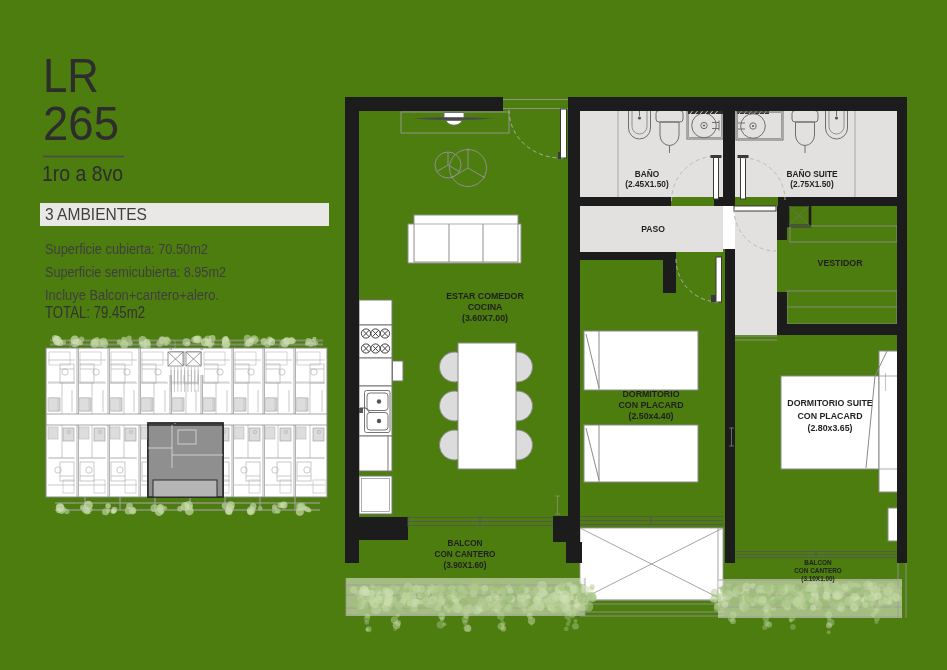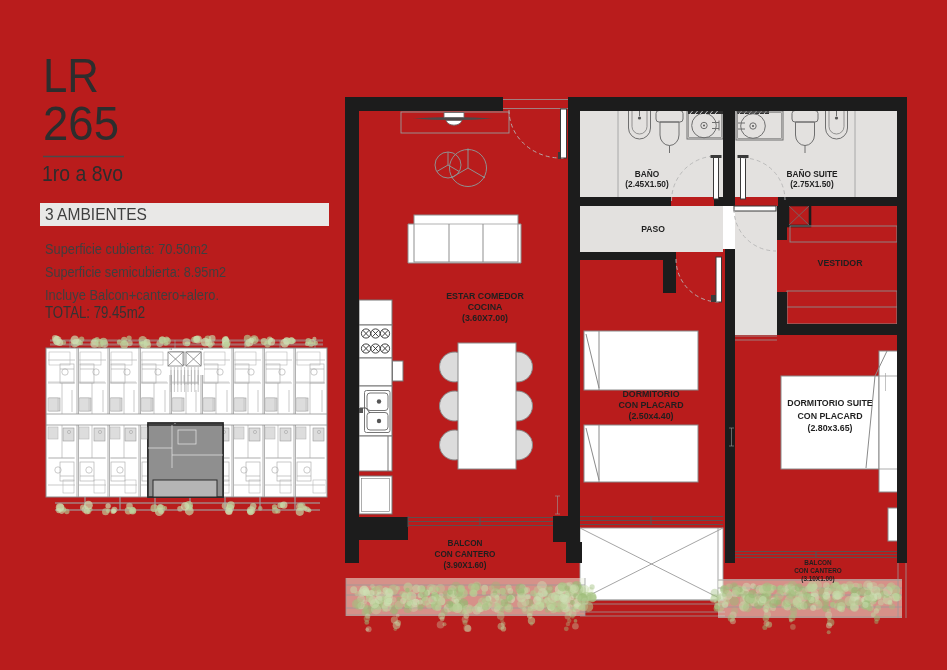--- a/index.html
+++ b/index.html
@@ -1,16 +1,16 @@
 <!DOCTYPE html>
 <html><head>
 <meta charset="utf-8">
 <style>
   html,body{margin:0;padding:0;background:#fff;}
-  .page{position:relative;width:947px;height:670px;background:#b91c1c;overflow:hidden;font-family:"Liberation Sans",sans-serif;}
+  .page{position:relative;width:947px;height:670px;background:#4d7c0f;overflow:hidden;font-family:"Liberation Sans",sans-serif;}
   svg{position:absolute;top:0;left:0;}
 </style>
 </head>
 <body>
 <div class="page">
 <svg width="947" height="670" viewBox="0 0 947 670">
 
 <g fill="#2d2d2d" font-family="Liberation Sans, sans-serif">
   <text x="43" y="92" font-size="49" textLength="56" lengthAdjust="spacingAndGlyphs">LR</text>
   <text x="43" y="140" font-size="49" textLength="76" lengthAdjust="spacingAndGlyphs">265</text>

